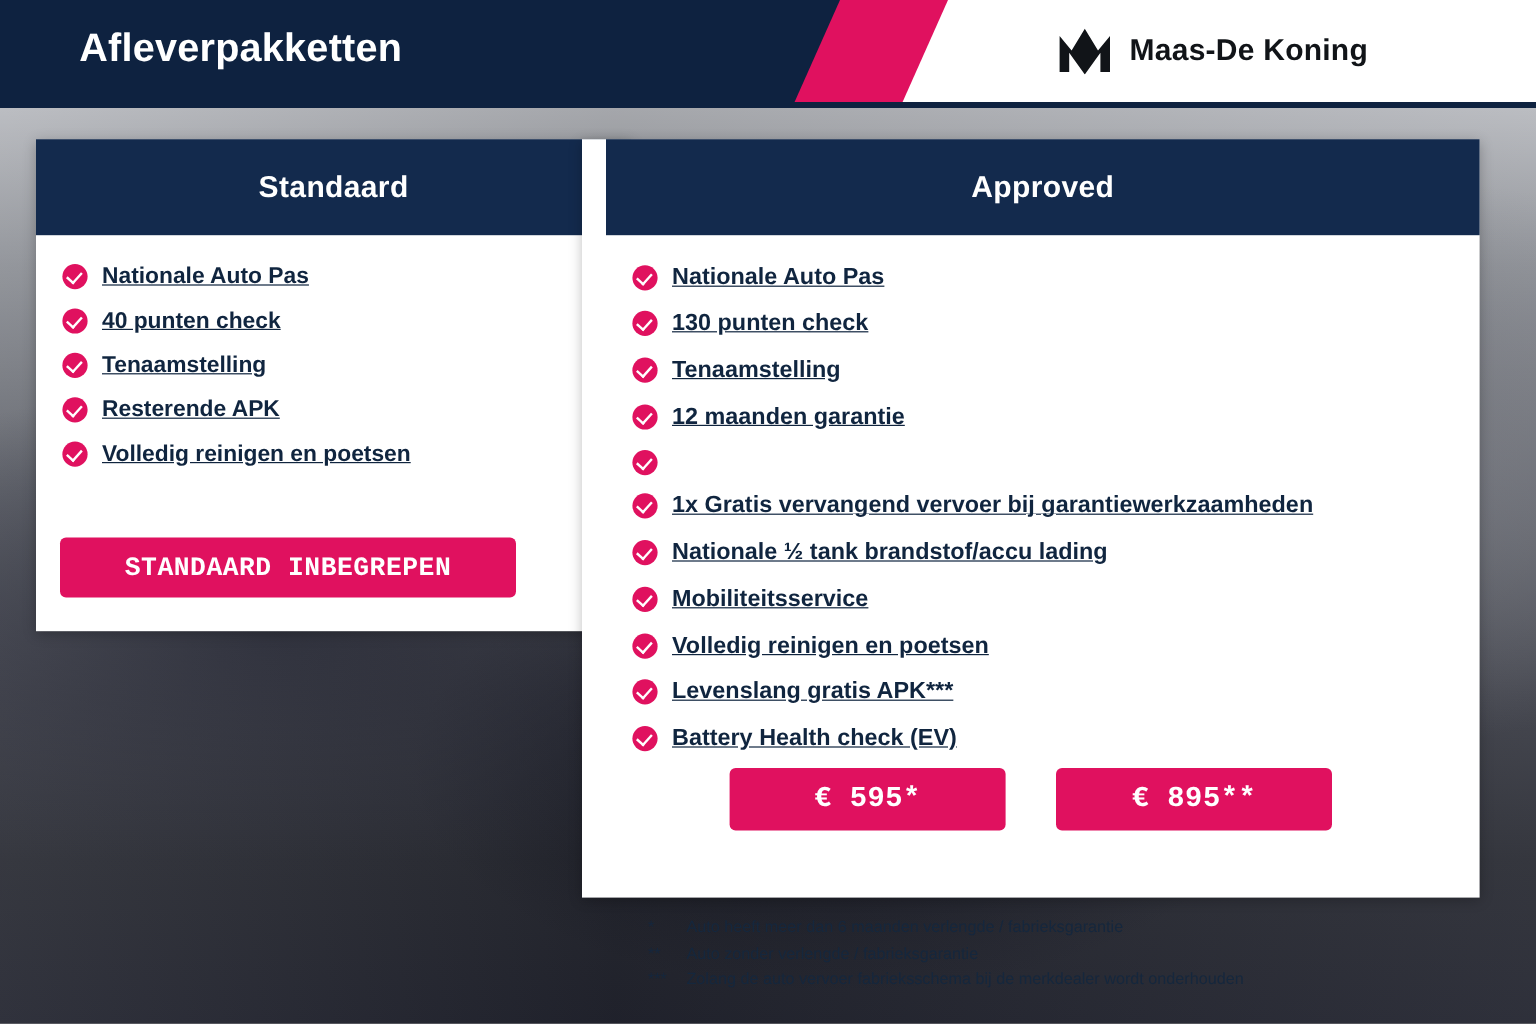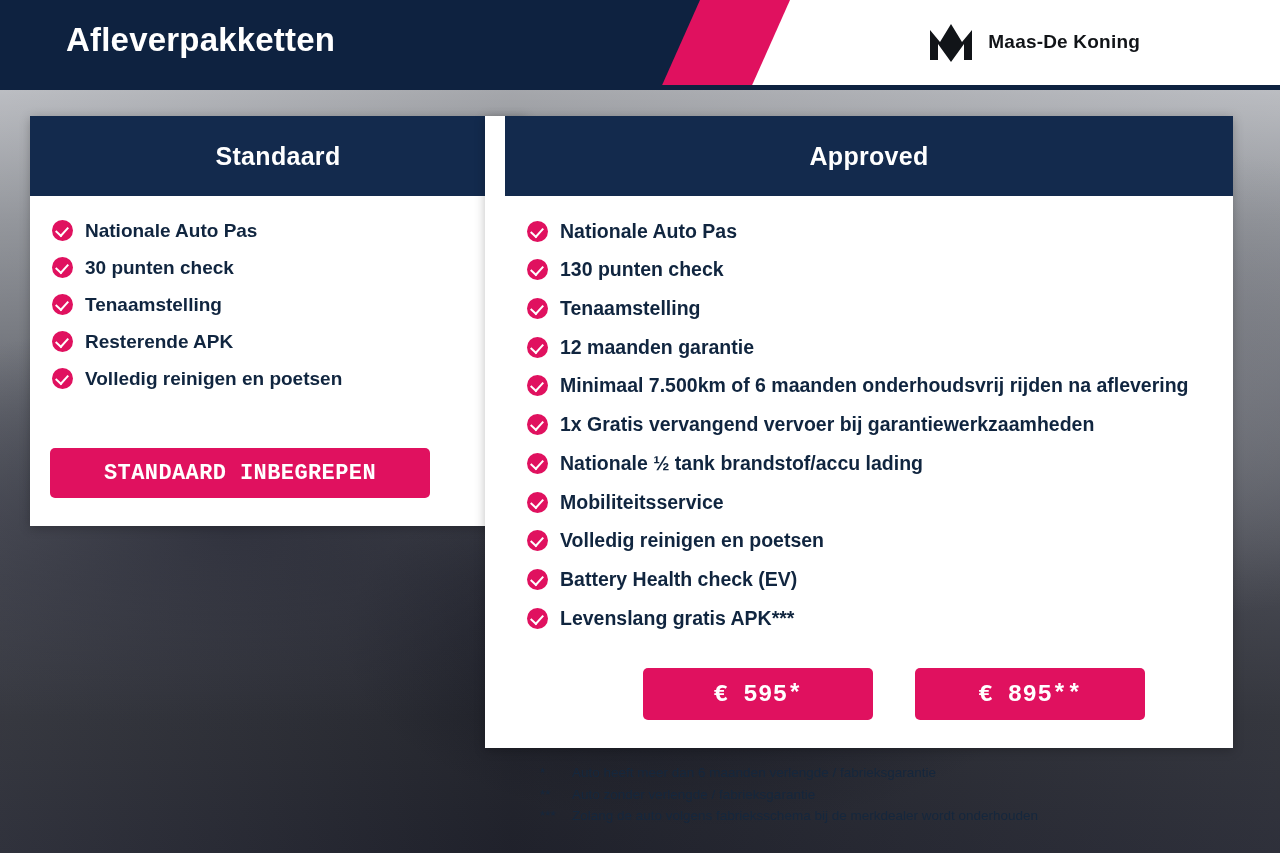--- a/index.html
+++ b/index.html
@@ -57,21 +57,21 @@
     transform-origin: top left;
   }
   .brand {
     position: absolute; right: 140px; top: 22px;
     display: flex; align-items: center; gap: 14px;
     z-index: 3;
   }
   .brand-logo { width: 46px; height: 40px; display:block; }
   .brand-name {
     color: #111418;
-    font-size: 19px;
+    font-size: 25px;
     font-weight: bold;
     letter-spacing: 0.2px;
   }
 
   
   .card {
     position: absolute;
     background: #ffffff;
     box-shadow: 0 2px 10px rgba(0,0,0,0.25);
     z-index: 4;
@@ -92,20 +92,21 @@
   #card-approved  { left: 485px; top: 116px; width: 748px; height: 632px; padding-left: 20px; }
   #card-approved .card-head { height: 80px; }
 
   ul.features { list-style: none; }
   ul.features li {
     display: flex;
     align-items: flex-start;
     gap: 12px;
     color: #10253f;
     font-weight: bold;
+    text-decoration: underline;
   }
   #list-standaard li { font-size: 19px; padding: 6px 0 6px 22px; }
   #list-approved  li { font-size: 19.5px; padding: 6.5px 0 6.5px 22px; }
 
   .check {
     flex: 0 0 auto;
     width: 21px; height: 21px;
     border-radius: 50%;
     background: #e0115f;
     position: relative;
@@ -134,23 +135,23 @@
   }
   #btn-standaard {
     position: absolute;
     left: 20px; top: 332px;
     width: 380px; height: 50px;
     font-size: 22px;
     letter-spacing: 0.4px;
   }
   .price-row {
     position: absolute;
-    left: 0; top: 552px;
+    left: 0; top: 524px;
     width: 748px;
-    display: flex; justify-content: center; gap: 42px; margin-left: 35px;
+    display: flex; justify-content: center; gap: 42px;
   }
   .btn-price {
     width: 230px; height: 52px;
     font-size: 24px;
     letter-spacing: 0.4px;
   }
 
   
   .footnotes {
     position: absolute;
@@ -186,21 +187,21 @@
 <div class="card" id="card-standaard">
   <div class="card-head">Standaard</div>
   <div class="card-body">
     <ul class="features" id="list-standaard">
       <li>
         <span class="check"></span>
         <span class="feat-text">Nationale Auto Pas</span>
       </li>
       <li>
         <span class="check"></span>
-        <span class="feat-text">30 punten check</span>
+        <span class="feat-text">40 punten check</span>
       </li>
       <li>
         <span class="check"></span>
         <span class="feat-text">Tenaamstelling</span>
       </li>
       <li>
         <span class="check"></span>
         <span class="feat-text">Resterende APK</span>
       </li>
       <li>
@@ -227,60 +228,59 @@
       <li>
         <span class="check"></span>
         <span class="feat-text">Tenaamstelling</span>
       </li>
       <li>
         <span class="check"></span>
         <span class="feat-text">12 maanden garantie</span>
       </li>
       <li>
         <span class="check"></span>
-        <span class="feat-text">Minimaal 7.500km of 6 maanden onderhoudsvrij rijden na aflevering</span>
       </li>
       <li>
         <span class="check"></span>
         <span class="feat-text">1x Gratis vervangend vervoer bij garantiewerkzaamheden</span>
       </li>
       <li>
         <span class="check"></span>
         <span class="feat-text">Nationale ½ tank brandstof/accu lading</span>
       </li>
       <li>
         <span class="check"></span>
         <span class="feat-text">Mobiliteitsservice</span>
       </li>
       <li>
         <span class="check"></span>
         <span class="feat-text">Volledig reinigen en poetsen</span>
       </li>
       <li>
         <span class="check"></span>
+        <span class="feat-text">Levenslang gratis APK***</span>
+      </li>
+      <li>
+        <span class="check"></span>
         <span class="feat-text">Battery Health check (EV)</span>
-      </li>
-      <li>
-        <span class="check"></span>
-        <span class="feat-text">Levenslang gratis APK***</span>
       </li>
     </ul>
   </div>
   <div class="price-row">
     <button class="btn-pink btn-price">€ 595*</button>
     <button class="btn-pink btn-price">€ 895**</button>
   </div>
 </div>
 
 <div class="footnotes">
   <div class="fn">
     <span class="fn-mark">*</span>
     <span>Auto heeft meer dan 6 maanden verlengde / fabrieksgarantie</span>
   </div>
   <div class="fn">
     <span class="fn-mark">**</span>
     <span>Auto zonder verlengde / fabrieksgarantie</span>
   </div>
   <div class="fn">
     <span class="fn-mark">***</span>
-    <span>Zolang de auto volgens fabrieksschema bij de merkdealer wordt onderhouden</span>
+    <span>Zolang de auto vervoer fabrieksschema bij de merkdealer wordt onderhouden</span>
   </div>
 </div>
 
 </body></html>

